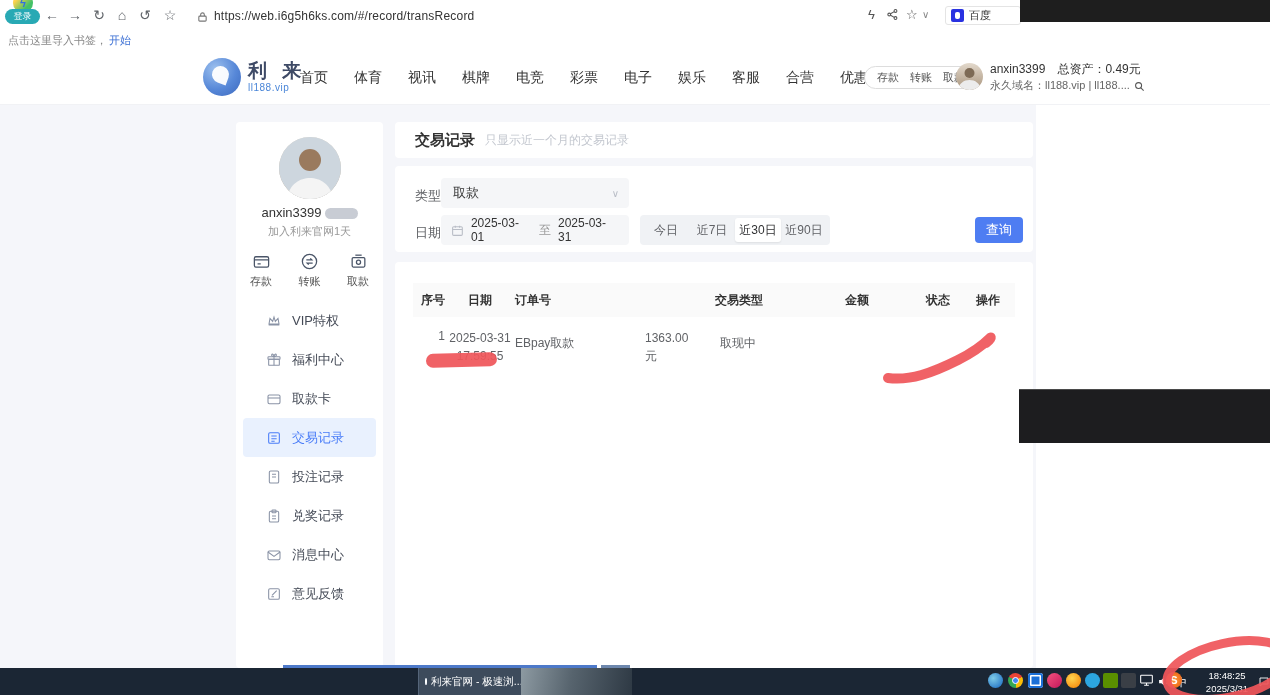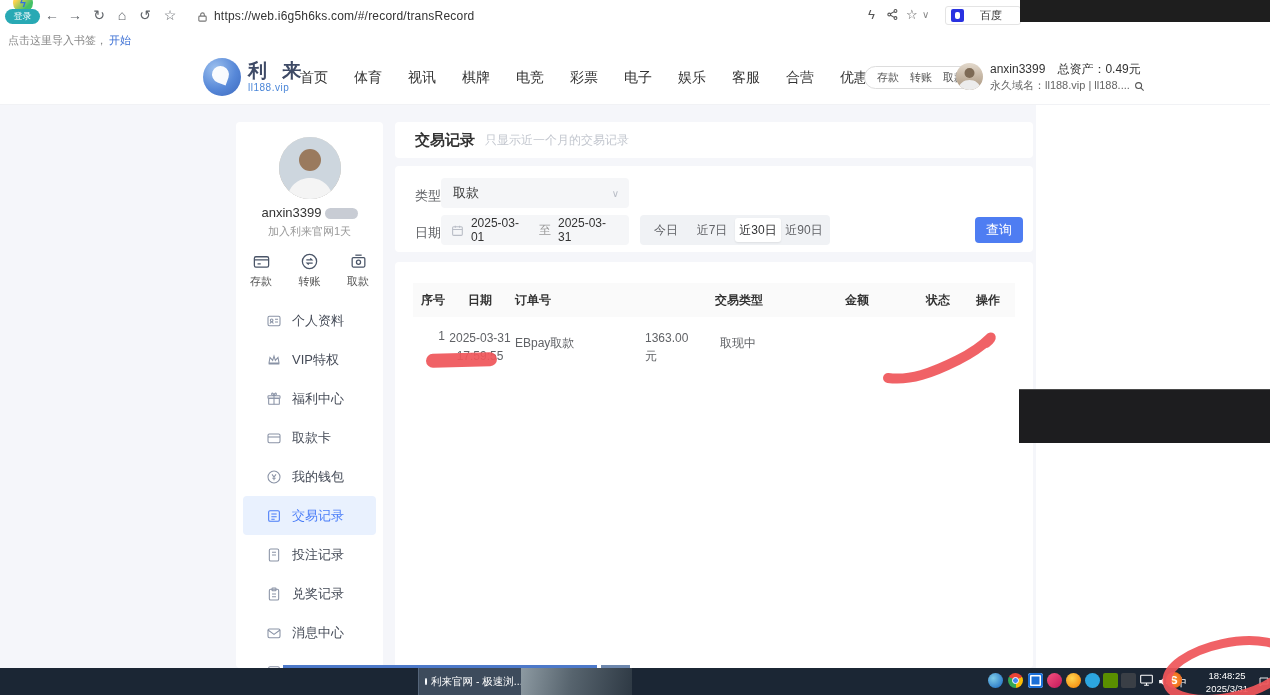--- a/index.html
+++ b/index.html
@@ -11,21 +11,21 @@
   .tab-favicon { position:absolute; left:13px; top:-7px; width:20px; height:20px; border-radius:50%;
     background:linear-gradient(135deg,#ffd34e 25%,#43c167 70%); color:#2f6fe0; font-size:11px; font-weight:bold;
     text-align:center; line-height:20px; }
   .login-pill { position:absolute; left:5px; top:9px; width:35px; height:15px; background:#28a9b4; border-radius:8px;
     color:#fff; font-size:9px; line-height:15px; text-align:center; }
   .nav-ic { position:absolute; top:5px; width:20px; height:20px; color:#5f6368; font-size:14px; text-align:center; line-height:20px; cursor:default; }
   .lock-svg { position:absolute; left:197px; top:9px; color:#777; }
   .url-text { position:absolute; left:214px; top:9px; font-size:12px; color:#333; letter-spacing:.2px; }
   .right-ic { position:absolute; top:7px; color:#555; font-size:12px; text-align:center; }
   .baidu-box { position:absolute; left:945px; top:6px; width:76px; height:19px; border:1px solid #e4e4e4; border-radius:3px;
-    display:flex; align-items:center; gap:16px; padding-left:5px; background:#fff; }
+    display:flex; align-items:center; gap:5px; padding-left:5px; background:#fff; }
   .baidu-ic { width:13px; height:13px; background:#2932e1; border-radius:2px; position:relative; }
   .baidu-ic::after { content:''; position:absolute; left:4px; top:3px; width:5px; height:7px; background:#fff; border-radius:2px; }
   .baidu-label { font-size:11px; color:#333; }
   .black-top { position:absolute; left:1020px; top:0; width:250px; height:22px; background:#1e1e1e; }
 
   .bookmarksbar { position:absolute; left:0; top:30px; width:1270px; height:20px; background:#fff; }
   .bm-text { position:absolute; left:8px; top:3px; font-size:11px; color:#888; }
   .bm-link { color:#3b6fd4; margin-left:2px; }
 
   
@@ -248,53 +248,38 @@
             <rect x="4" y="7" width="16" height="12" rx="1.5"></rect>
             <circle cx="12" cy="13" r="2.6"></circle>
             <path d="M8 4h8"></path>
           </svg>
         <span>取款</span>
       </div>
     </div>
     <div class="menu">
       <div class="menu-item">
         <svg width="16" height="16" viewBox="0 0 24 24" fill="none" stroke="currentColor" stroke-width="1.6">
-            <rect x="3" y="5" width="18" height="14" rx="2"></rect>
-            <circle cx="8.5" cy="11" r="2"></circle>
-            <path d="M6 16c.5-1.6 1.5-2.4 2.5-2.4S10.5 14.4 11 16M13.5 9.5H18M13.5 13.5H18"></path>
-          </svg>
-        <span>个人资料</span>
-      </div>
-      <div class="menu-item">
-        <svg width="16" height="16" viewBox="0 0 24 24" fill="none" stroke="currentColor" stroke-width="1.6">
             <path d="M4 18h16M4.5 16.5L6 8l4 4.5L12 6l2 6.5L18 8l1.5 8.5z"></path>
           </svg>
         <span>VIP特权</span>
       </div>
       <div class="menu-item">
         <svg width="16" height="16" viewBox="0 0 24 24" fill="none" stroke="currentColor" stroke-width="1.6">
             <rect x="4" y="11" width="16" height="9" rx="1"></rect>
             <rect x="3" y="7" width="18" height="4" rx="1"></rect>
             <path d="M12 7v13M12 7c-3.5 0-4.8-3.5-2.3-3.8C11.2 3 12 7 12 7zm0 0c3.5 0 4.8-3.5 2.3-3.8C12.8 3 12 7 12 7z"></path>
           </svg>
         <span>福利中心</span>
       </div>
       <div class="menu-item">
         <svg width="16" height="16" viewBox="0 0 24 24" fill="none" stroke="currentColor" stroke-width="1.6">
             <rect x="3" y="6" width="18" height="13" rx="2"></rect>
             <path d="M3 10.5h18"></path>
           </svg>
         <span>取款卡</span>
-      </div>
-      <div class="menu-item">
-        <svg width="16" height="16" viewBox="0 0 24 24" fill="none" stroke="currentColor" stroke-width="1.6">
-            <circle cx="12" cy="12" r="9"></circle>
-            <path d="M9 8l3 4 3-4M12 12v5M9.5 14h5"></path>
-          </svg>
-        <span>我的钱包</span>
       </div>
       <div class="menu-item active">
         <svg width="16" height="16" viewBox="0 0 24 24" fill="none" stroke="currentColor" stroke-width="1.6">
             <rect x="4" y="4" width="16" height="16" rx="2"></rect>
             <path d="M8 9h8M8 13h8M8 17h5"></path>
           </svg>
         <span>交易记录</span>
       </div>
       <div class="menu-item">
         <svg width="16" height="16" viewBox="0 0 24 24" fill="none" stroke="currentColor" stroke-width="1.6">

